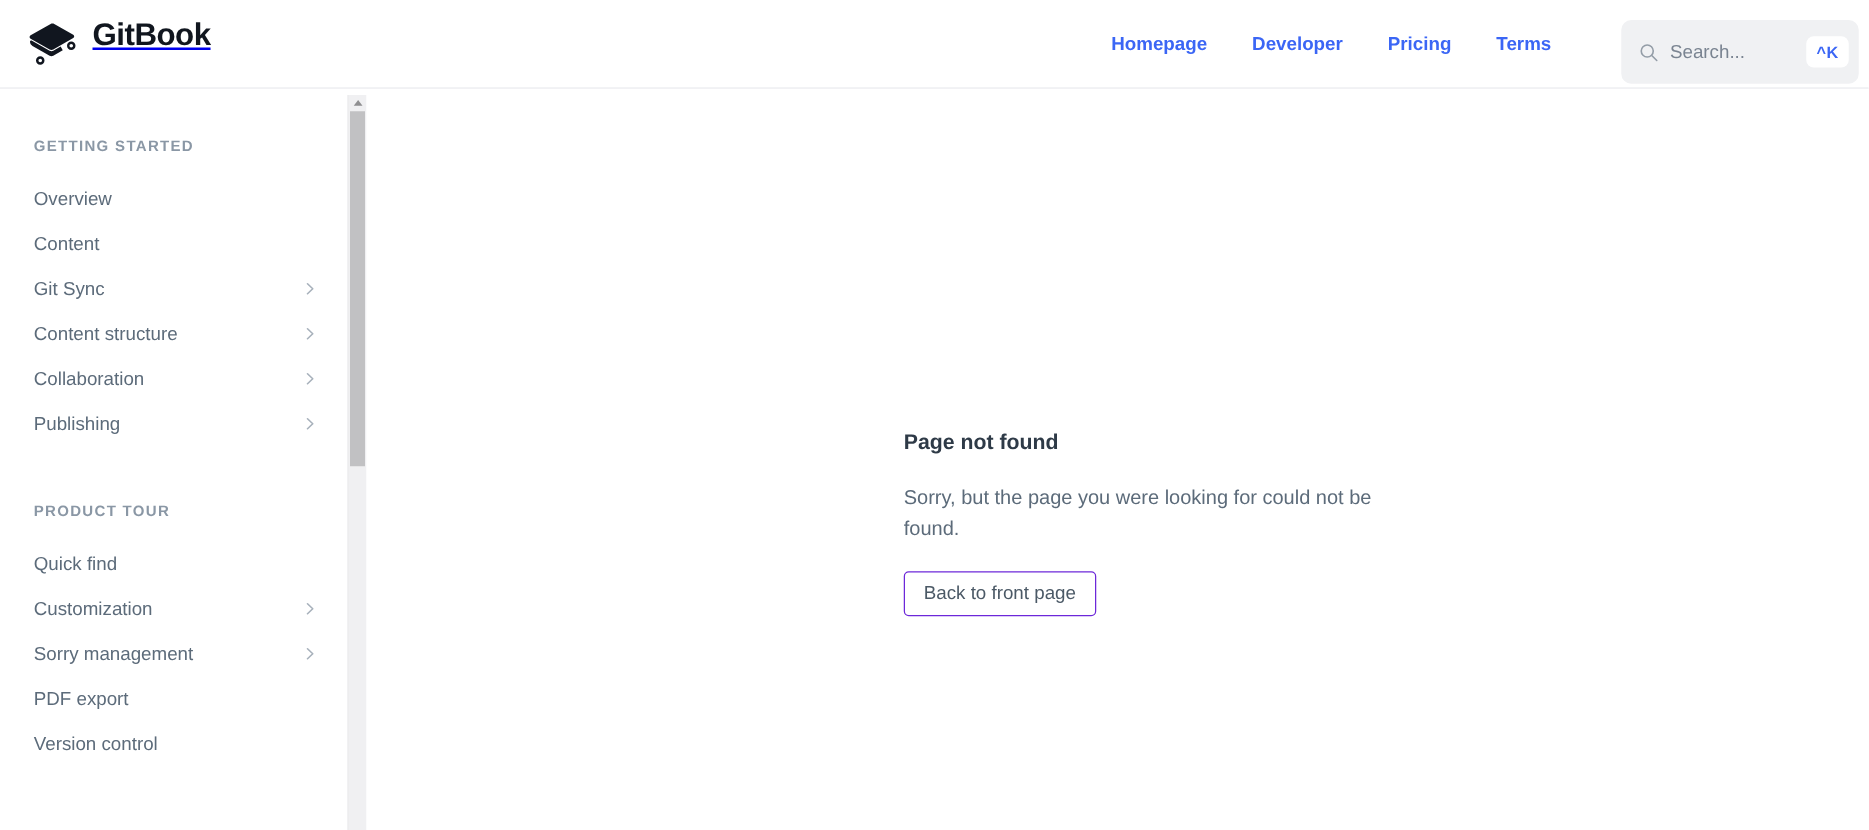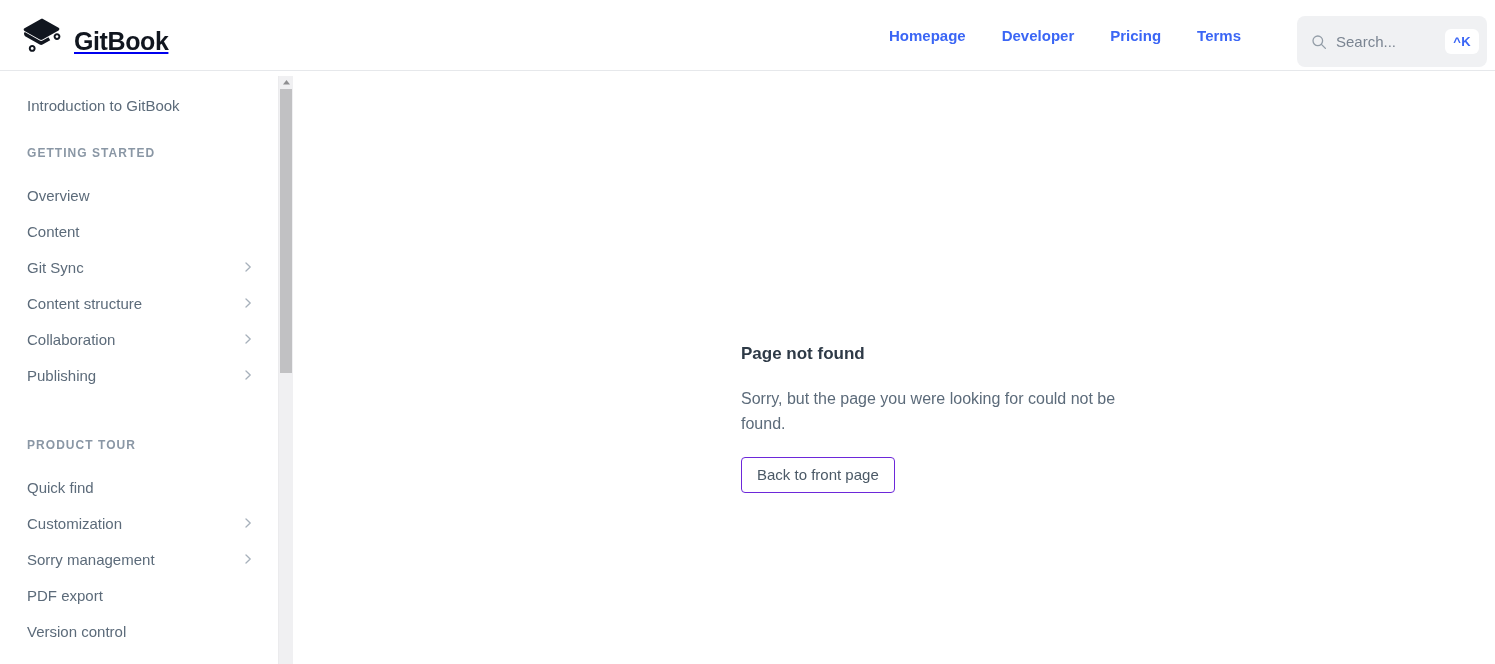--- a/index.html
+++ b/index.html
@@ -34,21 +34,21 @@
     background: #ffffff;
     border-bottom: 1px solid #e6e8eb;
     display: flex;
     align-items: center;
     padding: 0 0 0 20px;
     position: relative;
   }
 
   .brand {
     display: flex;
-    align-items: flex-end;
+    align-items: flex-start;
     gap: 10px;
     cursor: pointer;
     text-decoration: underline;
   }
 
   .brand-logo {
     width: 44px;
     height: 38px;
     display: block;
     flex: 0 0 auto;
@@ -233,21 +233,21 @@
   
   .main {
     flex: 1 1 auto;
     background: #ffffff;
     position: relative;
     overflow: hidden;
   }
 
   .notfound {
     position: absolute;
-    left: 447px;
+    left: 429px;
     top: 272px;
     width: 390px;
   }
 
   .nf-title {
     font-size: 17px;
     font-weight: 700;
     color: #2e3a47;
     line-height: 1.3;
     margin-bottom: 22px;
@@ -310,23 +310,20 @@
     </div>
   </div>
 
   <div class="body-area">
 
     <aside class="sidebar">
       <div class="sidebar-inner">
 
         <div class="spacer-top"></div>
 
-        <a class="side-item" href="#">
-          <span class="label">Introduction to GitBook</span>
-        </a>
 
         <div class="gap-after-intro"></div>
 
         <div class="side-section">GETTING STARTED</div>
         <div class="gap-after-header"></div>
 
         <a class="side-item" href="#">
           <span class="label">Overview</span>
         </a>
         <a class="side-item" href="#">

